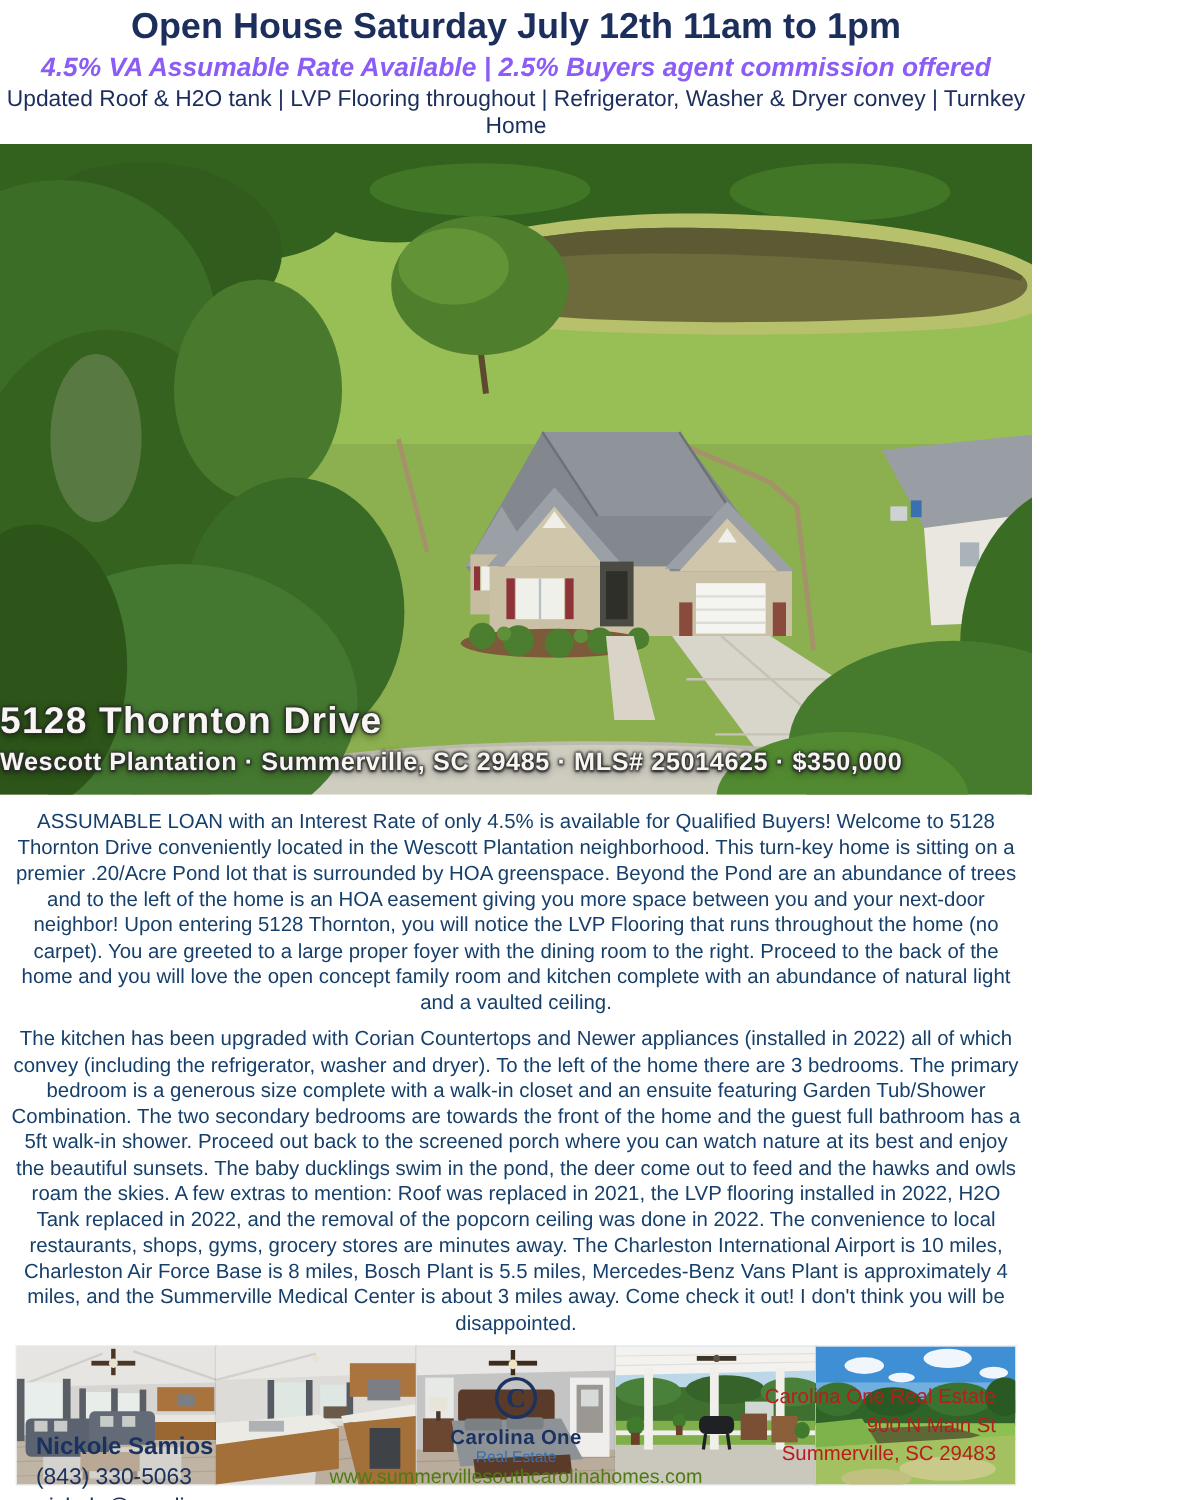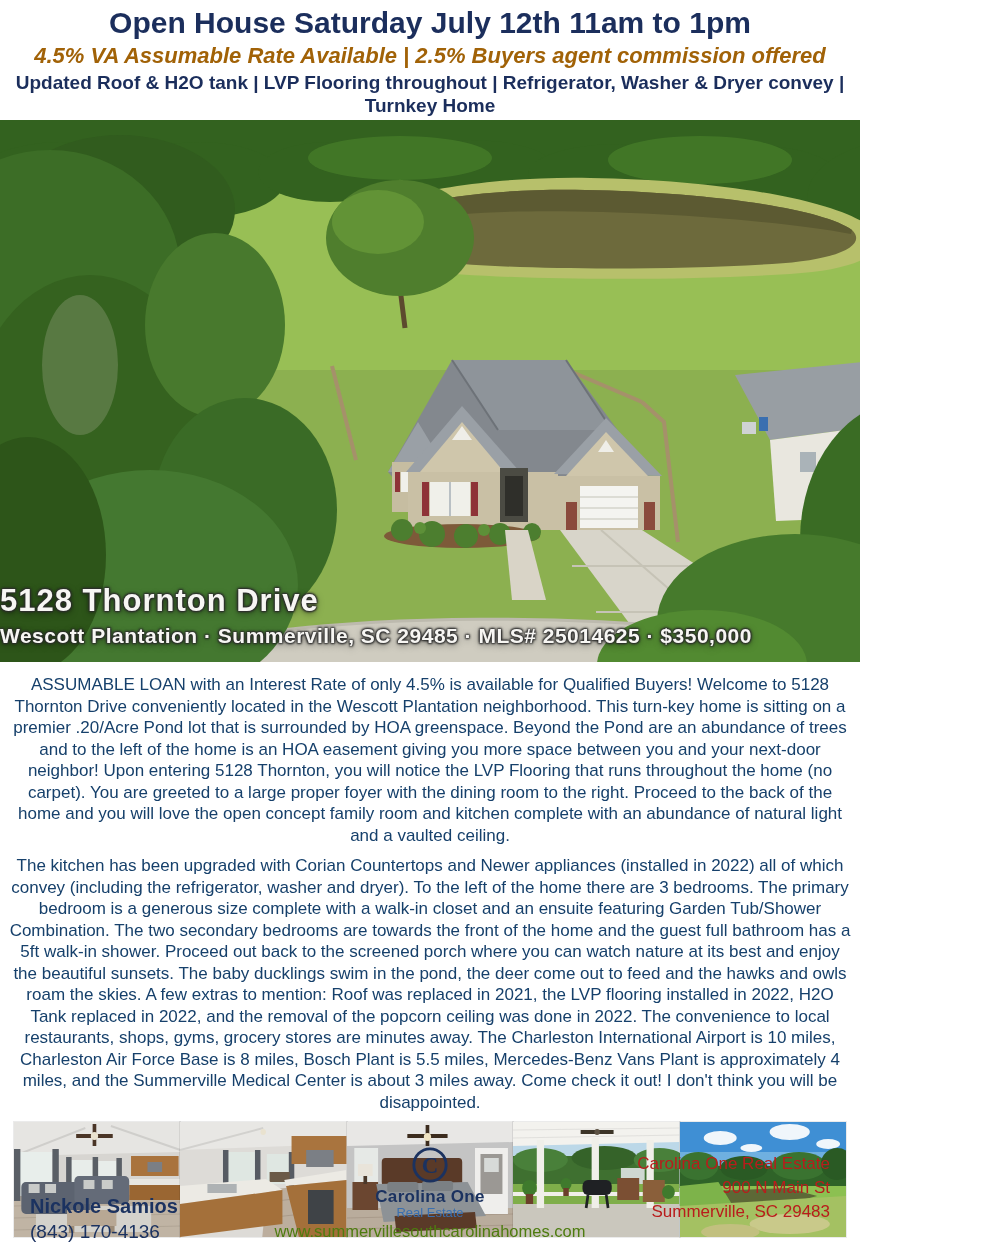--- a/index.html
+++ b/index.html
@@ -1,22 +1,22 @@
 <!DOCTYPE html>
 <html><head>
 <meta charset="utf-8">
 <style>
   html,body{margin:0;padding:0;background:#ffffff;}
   .page{position:relative;width:860px;height:1250px;background:#ffffff;overflow:hidden;
         font-family:"Liberation Sans",sans-serif;}
   
   .hdr{ text-align:center; padding-top:5px; }
   .hdr-title{ color:#1b2e5c; font-size:30px; font-weight:bold; line-height:35px; }
-  .hdr-sub{ color:#a16207; font-size:22px; font-weight:bold; font-style:italic; line-height:27px; margin-top:2px;}
-  .hdr-feat{ color:#1b2e5c; font-size:19px; font-weight:bold; line-height:23px; margin-top:2px;}
+  .hdr-sub{ color:#8b5cf6; font-size:22px; font-weight:bold; font-style:italic; line-height:27px; margin-top:2px;}
+  .hdr-feat{ color:#1b2e5c; font-size:19px; font-weight:normal; line-height:23px; margin-top:2px;}
   
   .hero{ position:relative; width:972px; height:542px; margin:3px auto 0; }
   .hero svg{ display:block; width:100%; height:100%; }
   .hero-caption{ position:absolute; left:0; right:0; bottom:14px; text-align:left; color:#f7f6f3;
     text-shadow:-1px -1px 2px rgba(45,45,45,.85), 1px -1px 2px rgba(45,45,45,.85),
                 -1px 1px 2px rgba(45,45,45,.85), 1px 1px 2px rgba(45,45,45,.85), 0 2px 7px rgba(0,0,0,.55);}
   .hero-address{ font-size:31px; font-weight:bold; letter-spacing:1px; }
   .hero-details{ font-size:21px; font-weight:bold; margin-top:5px; letter-spacing:.5px;}
   
   .desc{ margin:12px 8px 0; text-align:center; color:#16406b; font-size:17px; line-height:21.5px; }
@@ -353,21 +353,21 @@
         <polygon points="0,84 182,74 182,115 0,115" fill="#a4c162"></polygon>
         <ellipse cx="120" cy="102" rx="44" ry="10" fill="#c9c98a"></ellipse>
         <ellipse cx="55" cy="110" rx="32" ry="8" fill="#c2c07f"></ellipse>
       </svg>
     </div>
 
   </div>
 
   <div class="agent">
     <div class="agent-name">Nickole Samios</div>
-    <div>(843) 170-4136</div>
+    <div>(843) 330-5063</div>
     <div>nickole@carolinaone.com</div>
   </div>
 
   <div class="logo">
     <svg viewBox="0 0 40 40">
       <circle cx="20" cy="20" r="17" fill="none" stroke="#1b3260" stroke-width="3"></circle>
       <text x="20" y="28" text-anchor="middle" font-family="Liberation Serif, serif" font-size="24" font-weight="bold" fill="#1b3260">C</text>
     </svg>
     <div class="logo-company">Carolina One</div>
     <div class="logo-division">Real Estate</div>

